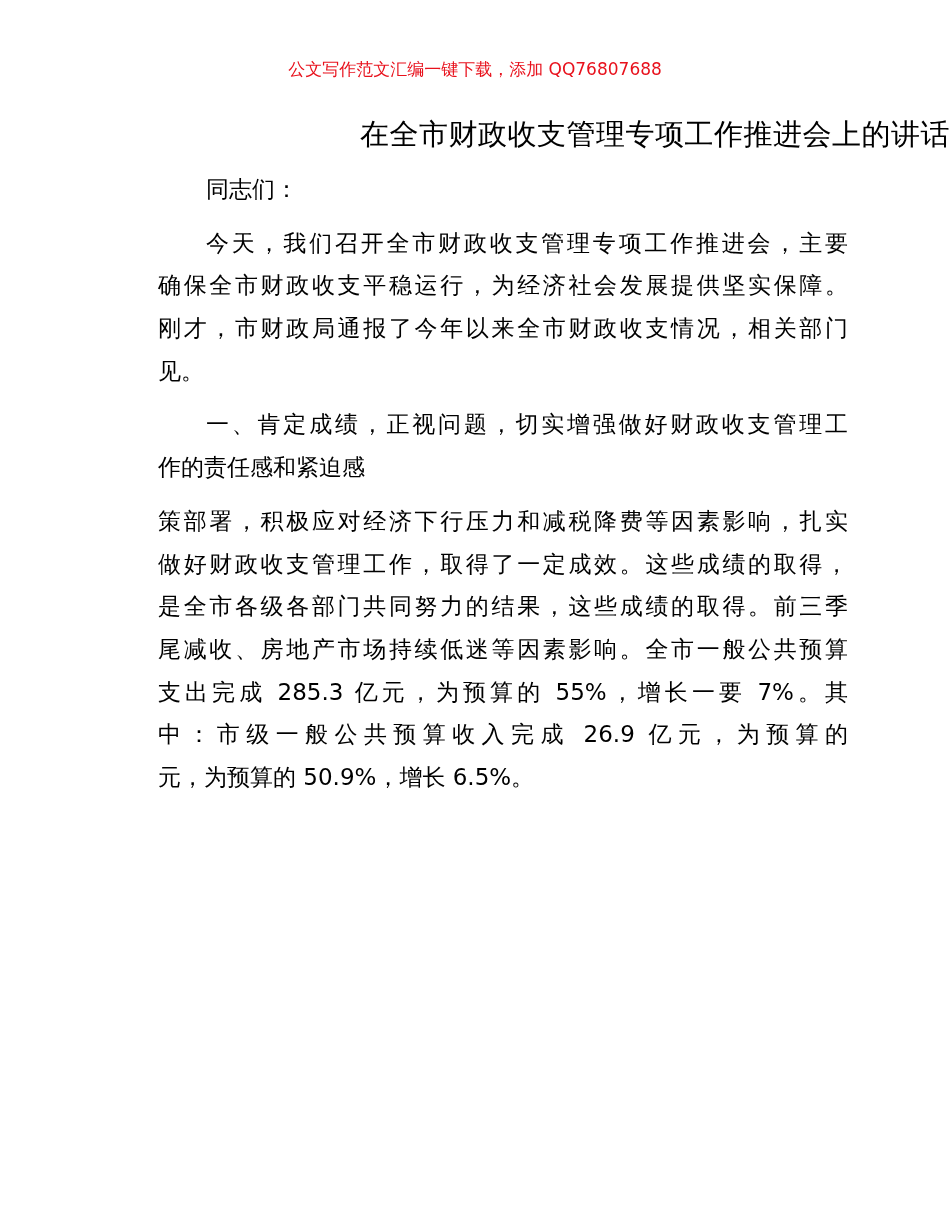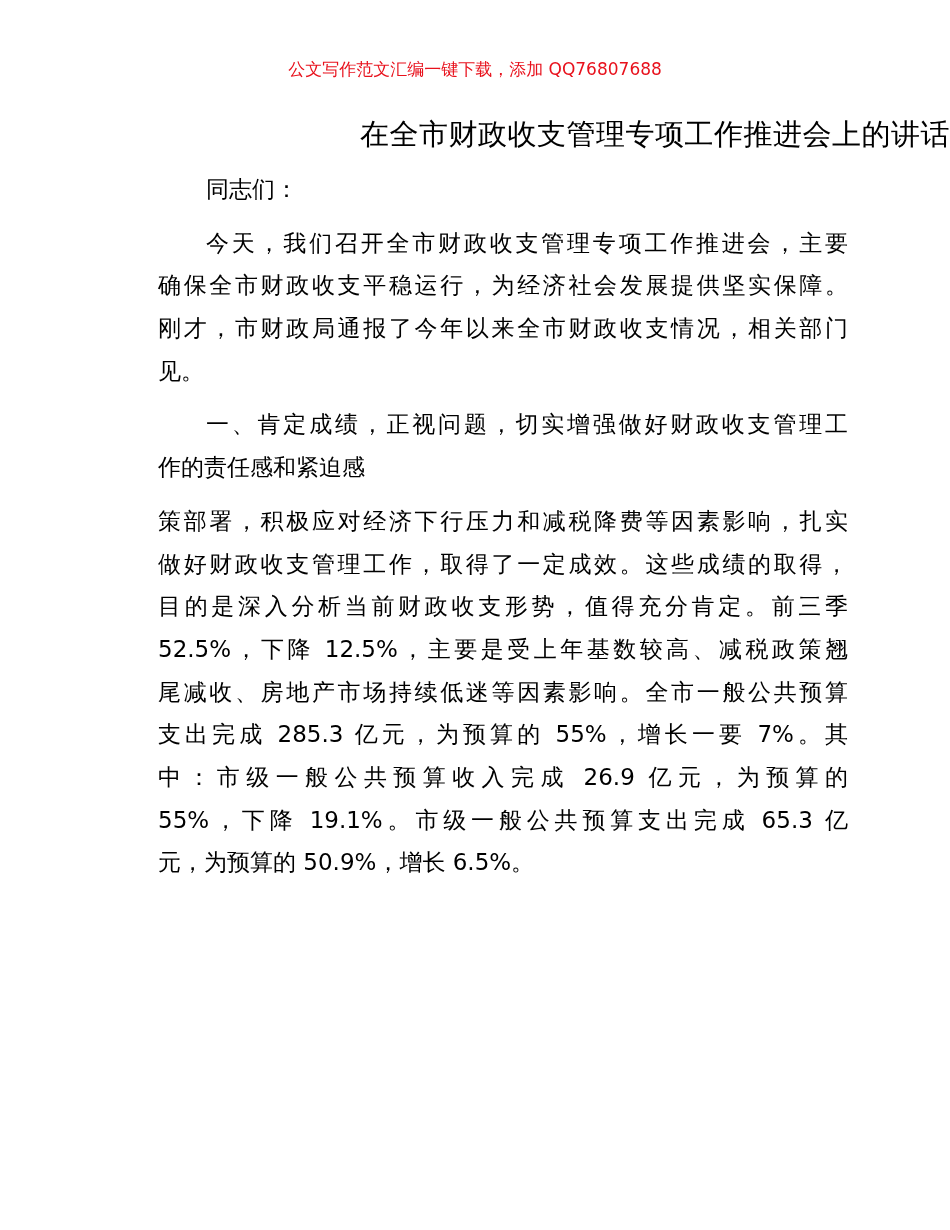--- a/index.html
+++ b/index.html
@@ -83,21 +83,19 @@
 
   <div>
     <span class="line indent">一、肯定成绩，正视问题，切实增强做好财政收支管理工</span>
     <span class="line last">作的责任感和紧迫感</span>
   </div>
   <div class="para-gap"></div>
 
   <div>
     <span class="line">策部署，积极应对经济下行压力和减税降费等因素影响，扎实</span>
     <span class="line">做好财政收支管理工作，取得了一定成效。这些成绩的取得，</span>
-    <span class="line">目的是深入分析当前财政收支形势，值得充分肯定。前三季</span>
-    <span class="line">52.5%，下降 12.5%，主要是受上年基数较高、减税政策翘</span>
+    <span class="line">是全市各级各部门共同努力的结果，这些成绩的取得。前三季</span>
     <span class="line">尾减收、房地产市场持续低迷等因素影响。全市一般公共预算</span>
     <span class="line">支出完成 285.3 亿元，为预算的 55%，增长一要 7%。其</span>
     <span class="line">中：市级一般公共预算收入完成 26.9 亿元，为预算的</span>
-    <span class="line">55%，下降 19.1%。市级一般公共预算支出完成 65.3 亿</span>
     <span class="line last">元，为预算的 50.9%，增长 6.5%。</span>
   </div>
 </div>
 
 </body></html>

